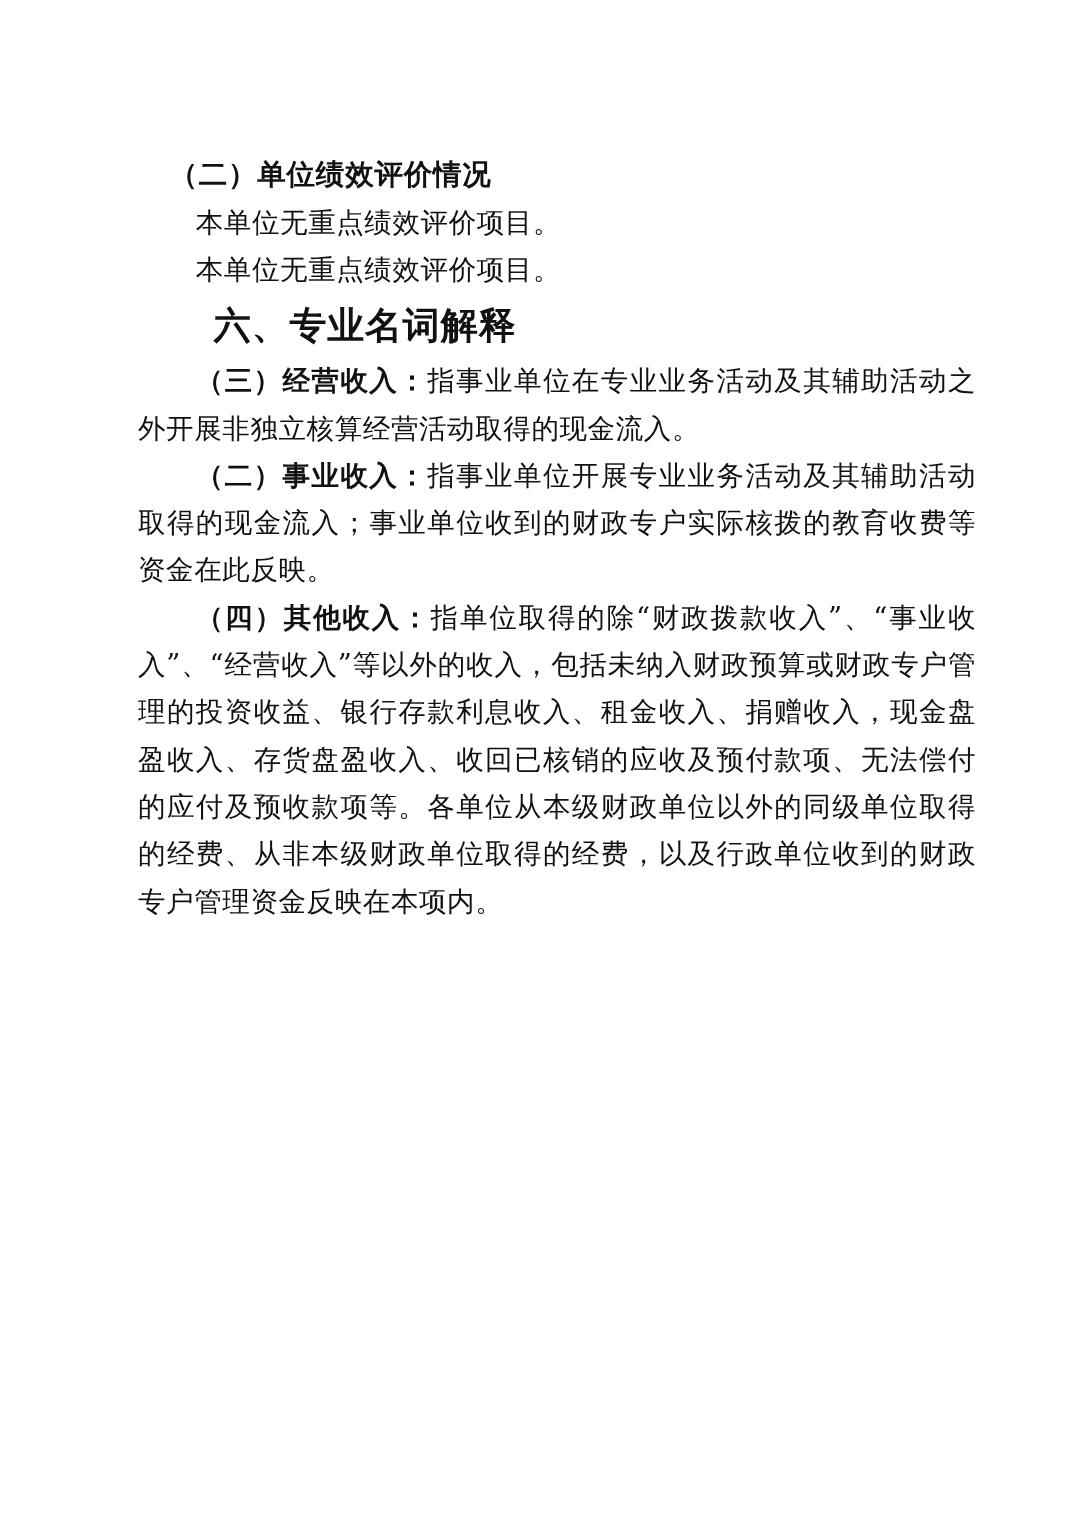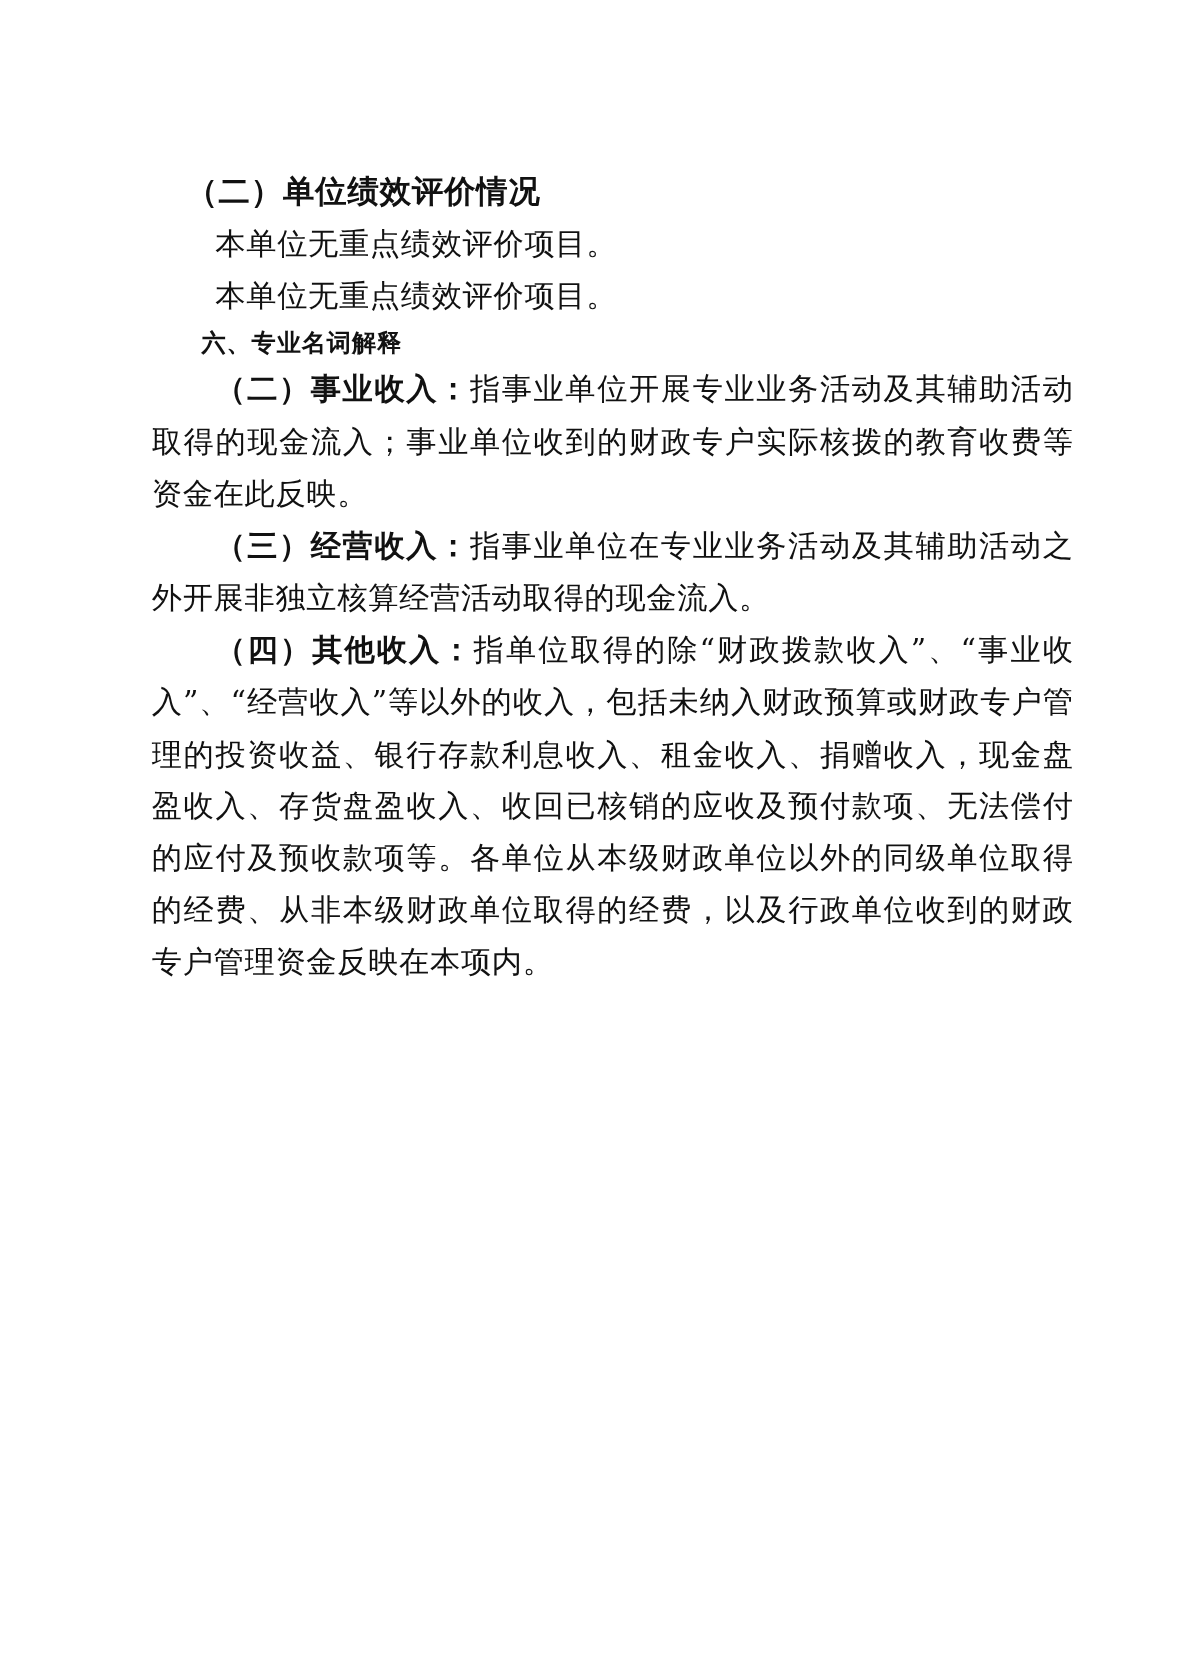--- a/index.html
+++ b/index.html
@@ -21,21 +21,21 @@
   }
   .doc-body {
     font-size: 27.5px;
     line-height: 1.72;
     letter-spacing: 0.6px;
     text-align: justify;
     text-justify: inter-ideograph;
   }
   .heading {
     font-weight: bold;
-    font-size: 22px;
+    font-size: 37px;
     line-height: 1.72;
     margin: 0;
     padding: 0;
     text-indent: 2.05em;
     letter-spacing: 0.8px;
   }
   .heading-sub {
     font-weight: bold;
     font-size: 28.5px;
     line-height: 1.72;
@@ -71,25 +71,25 @@
 
     <p class="para block">本单位无重点绩效评价项目。</p>
 
 
     <p class="para block">本单位无重点绩效评价项目。</p>
 
     <p class="heading block">六、专业名词解释</p>
 
 
     <p class="para-tight block">
-      <span class="term-label">（二）事业收入：</span><span>指事业单位开展专业业务活动及其辅助活动取得的现金流入；事业单位收到的财政专户实际核拨的教育收费等资金在此反映。</span>
+      <span class="term-label">（三）经营收入：</span><span>指事业单位在专业业务活动及其辅助活动之外开展非独立核算经营活动取得的现金流入。</span>
     </p>
 
     <p class="para-tight block">
-      <span class="term-label">（三）经营收入：</span><span>指事业单位在专业业务活动及其辅助活动之外开展非独立核算经营活动取得的现金流入。</span>
+      <span class="term-label">（二）事业收入：</span><span>指事业单位开展专业业务活动及其辅助活动取得的现金流入；事业单位收到的财政专户实际核拨的教育收费等资金在此反映。</span>
     </p>
 
     <p class="para-tight block">
       <span class="term-label">（四）其他收入：</span><span>指单位取得的除“财政拨款收入”、“事业收入”、“经营收入”等以外的收入，包括未纳入财政预算或财政专户管理的投资收益、银行存款利息收入、租金收入、捐赠收入，现金盘盈收入、存货盘盈收入、收回已核销的应收及预付款项、无法偿付的应付及预收款项等。各单位从本级财政单位以外的同级单位取得的经费、从非本级财政单位取得的经费，以及行政单位收到的财政专户管理资金反映在本项内。</span>
     </p>
 
 
   </div>
 </div>
 

